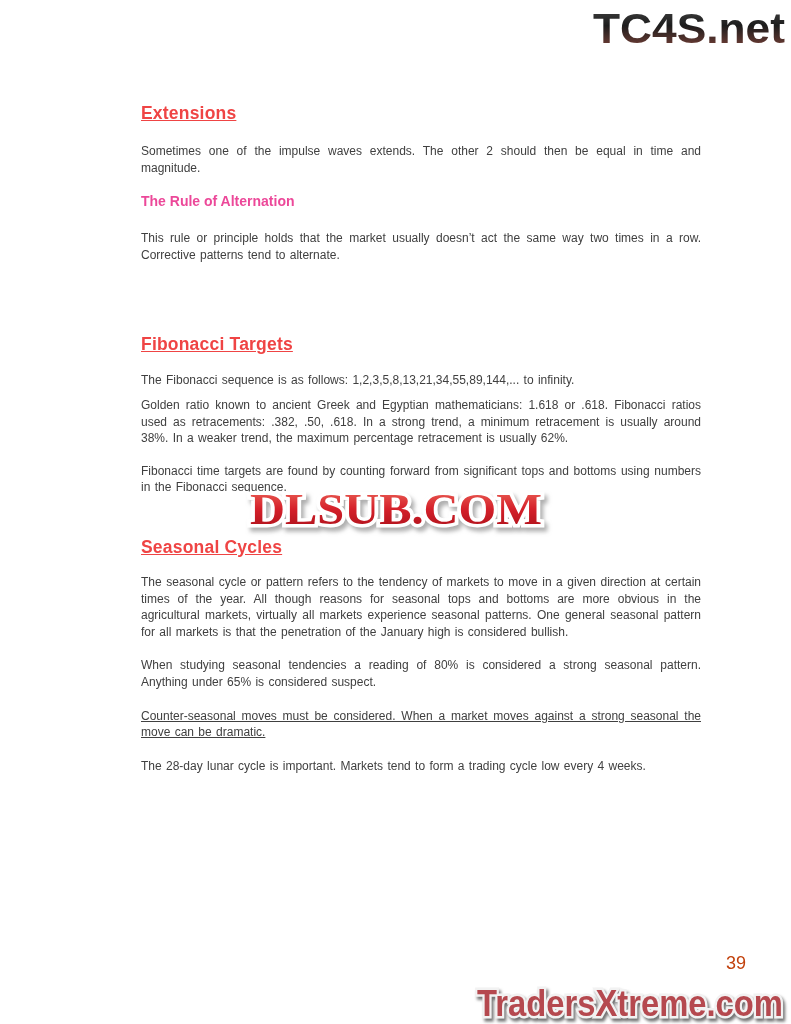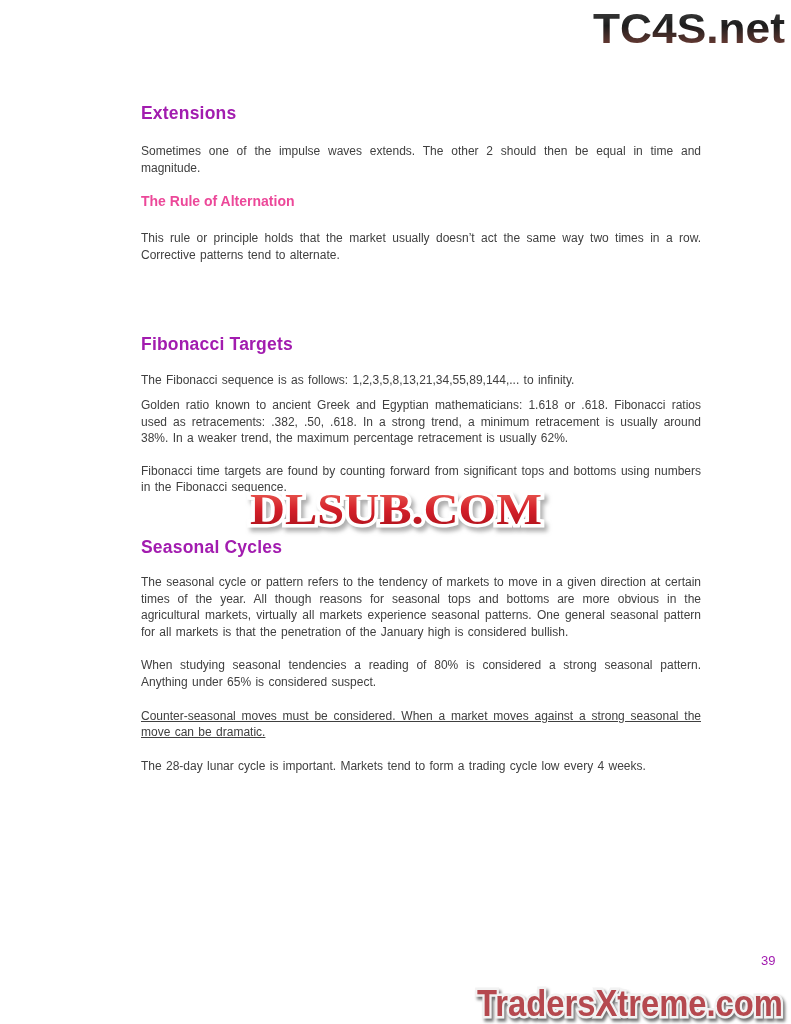--- a/index.html
+++ b/index.html
@@ -14,22 +14,23 @@
   .content {
     position: absolute;
     left: 141px;
     top: 0;
     width: 560px;
   }
   .h-blue {
     margin: 0;
     font-size: 17.5px;
     font-weight: bold;
-    color: #a21caf;
+    color: #ef4444;
     letter-spacing: 0.2px;
+    text-decoration: underline;
   }
   .h-black {
     margin: 0;
     font-size: 14px;
     font-weight: bold;
     color: #ec4899;
   }
   .para {
     margin: 0;
     font-size: 12px;
@@ -62,23 +63,23 @@
   .watermark {
     position: absolute;
     top: 477px;
     left: 50%;
     transform: translateX(-50%);
     z-index: 5;
   }
   .page-number {
     position: absolute;
     top: 953px;
-    left: 761px;
-    font-size: 13px;
-    color: #a21caf;
+    left: 726px;
+    font-size: 18px;
+    color: #c2410c;
   }
   .footer-logo {
     position: absolute;
     top: 976px;
     right: 1px;
   }
 </style>
 </head>
 <body>
 

